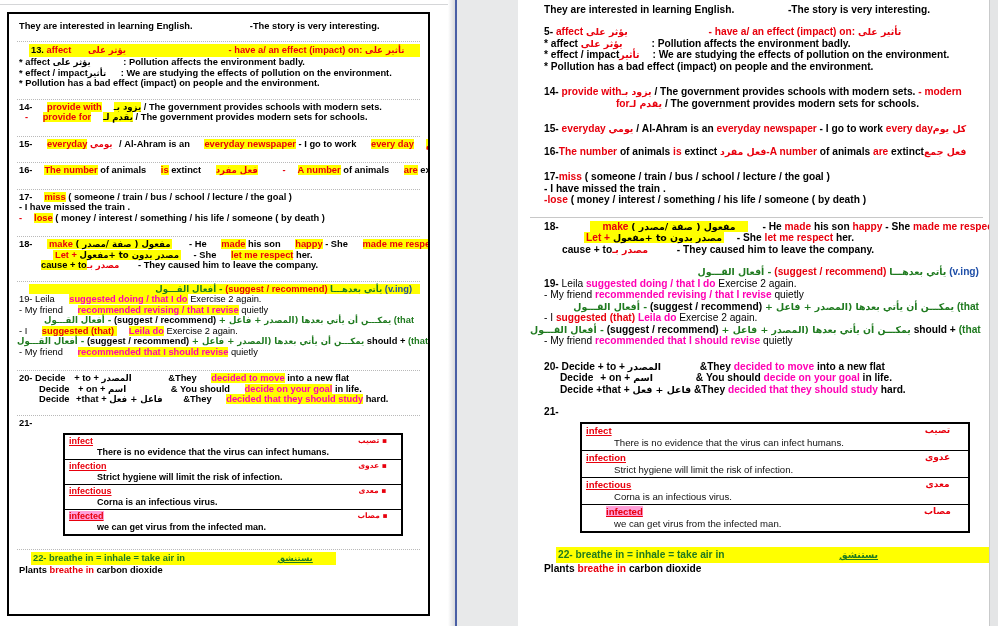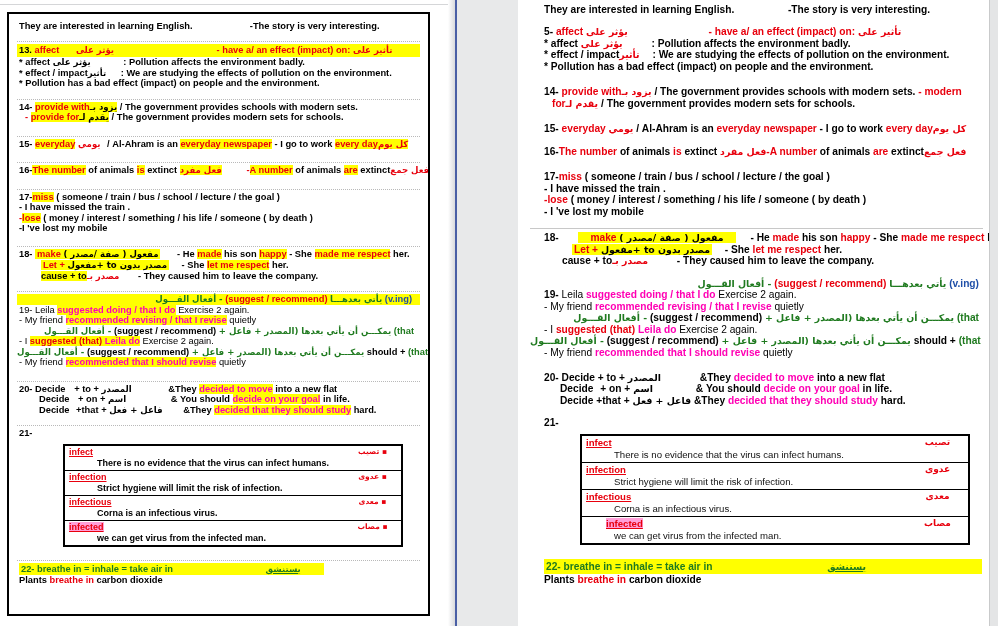--- a/index.html
+++ b/index.html
@@ -56,21 +56,21 @@
     line-height: 1.12;
   }
   .pane-left .l  { font-size: 9.3px; font-weight: bold; color:#000; }
   .pane-right .l { font-size: 10.2px; font-weight: bold; color:#000; }
 
   .red    { color:#e8000d; }
   .black  { color:#000000; }
   .green  { color:#1f7a1f; }
   .blue   { color:#1f4fa8; }
   .mag    { color:#ff00b4; }
-  .hl     { background:#ffff00; }
+  .hl     { background:#ffff00;margin-left:12px; }
   .norm   { font-weight: normal; }
   .ar     { font-family:"DejaVu Sans", sans-serif; direction:rtl; unicode-bidi:isolate; font-size:0.92em; }
   .u      { text-decoration: underline; }
 
   .sep {
     border-top: 1px dotted #b9b9b9;
     margin: 2px 0 2px 0;
     height: 0;
   }
   .sepd { border-top: 1px solid #c8c8c8; margin: 3px 0 3px 0; height:0; }
@@ -194,21 +194,20 @@
     <div class="gap4"></div>
     <div class="sep"></div>
 
     <div class="l" style="padding-left:2px;">
       <span>17-</span><span class="red hl">miss</span><span> ( someone / train / bus / school / lecture / the goal )</span>
     </div>
     <div class="l" style="padding-left:2px;">- I have missed the train .</div>
     <div class="l" style="padding-left:2px;">
       <span class="red">-</span><span class="red hl">lose</span><span> ( money / interest / something / his life / someone ( by death )</span>
     </div>
-    <div class="l" style="padding-left:2px;">-I 've lost my mobile</div>
 
     <div class="gap4"></div>
     <div class="sep"></div>
 
     <div class="l" style="padding-left:2px;">
       <span>18- </span>
       <span class="hl" style="padding:0 2px;"><span class="red">make</span> <span class="ar black">مفعول ( صفة /مصدر )</span></span>
       <span style="display:inline-block;width:14px;"></span><span>- He </span><span class="red hl">made</span><span> his son </span><span class="red hl">happy</span><span> - She </span><span class="red hl">made me respect</span><span> her.</span>
     </div>
     <div class="l" style="padding-left:24px;">
@@ -385,21 +384,21 @@
 
     <div class="gap5"></div>
 
     <div class="l" style="padding-left:14px;">
       <span>14- </span>
       <span class="red">provide with</span><span class="red ar">يزود بـ</span>
       <span>/</span>
       <span>The government provides schools with modern sets.</span>
       <span class="red">- </span><span class="red">modern</span>
     </div>
-    <div class="l" style="padding-left:22px;">
+    <div class="l" style="padding-left:22px;text-align:center;">
       <span class="red">for</span><span class="red ar">يقدم لـ</span>
       <span>/</span>
       <span>The government provides modern sets for schools.</span>
     </div>
 
     <div class="gap5"></div>
 
     <div class="l" style="padding-left:14px;">
       <span>15- </span>
       <span class="red">everyday</span>
@@ -416,21 +415,20 @@
 
     <div class="gap5"></div>
 
     <div class="l" style="padding-left:14px;">
       <span>17-</span><span class="red">miss</span><span> ( someone / train / bus / school / lecture / the goal )</span>
     </div>
     <div class="l" style="padding-left:14px;">-  I have missed the train .</div>
     <div class="l" style="padding-left:14px;">
       <span class="red">-</span><span class="red">lose</span><span> ( money / interest / something / his life / someone ( by death )</span>
     </div>
-    <div class="l" style="padding-left:14px;">-  I 've lost my mobile</div>
 
     <div class="gap3"></div>
     <div class="sepd"></div>
 
     <div class="l" style="padding-left:14px;">
       <span>18- </span>
       <span style="display:inline-block;width:14px;"></span>
       <span class="hl" style="padding:0 12px;"><span class="red">make</span> <span class="ar black">مفعول ( صفة /مصدر )</span></span>
       <span style="display:inline-block;width:12px;"></span><span>- He </span><span class="red">made</span><span> his son </span><span class="red">happy</span><span> - She </span><span class="red">made me respect</span><span> her.</span>
     </div>

